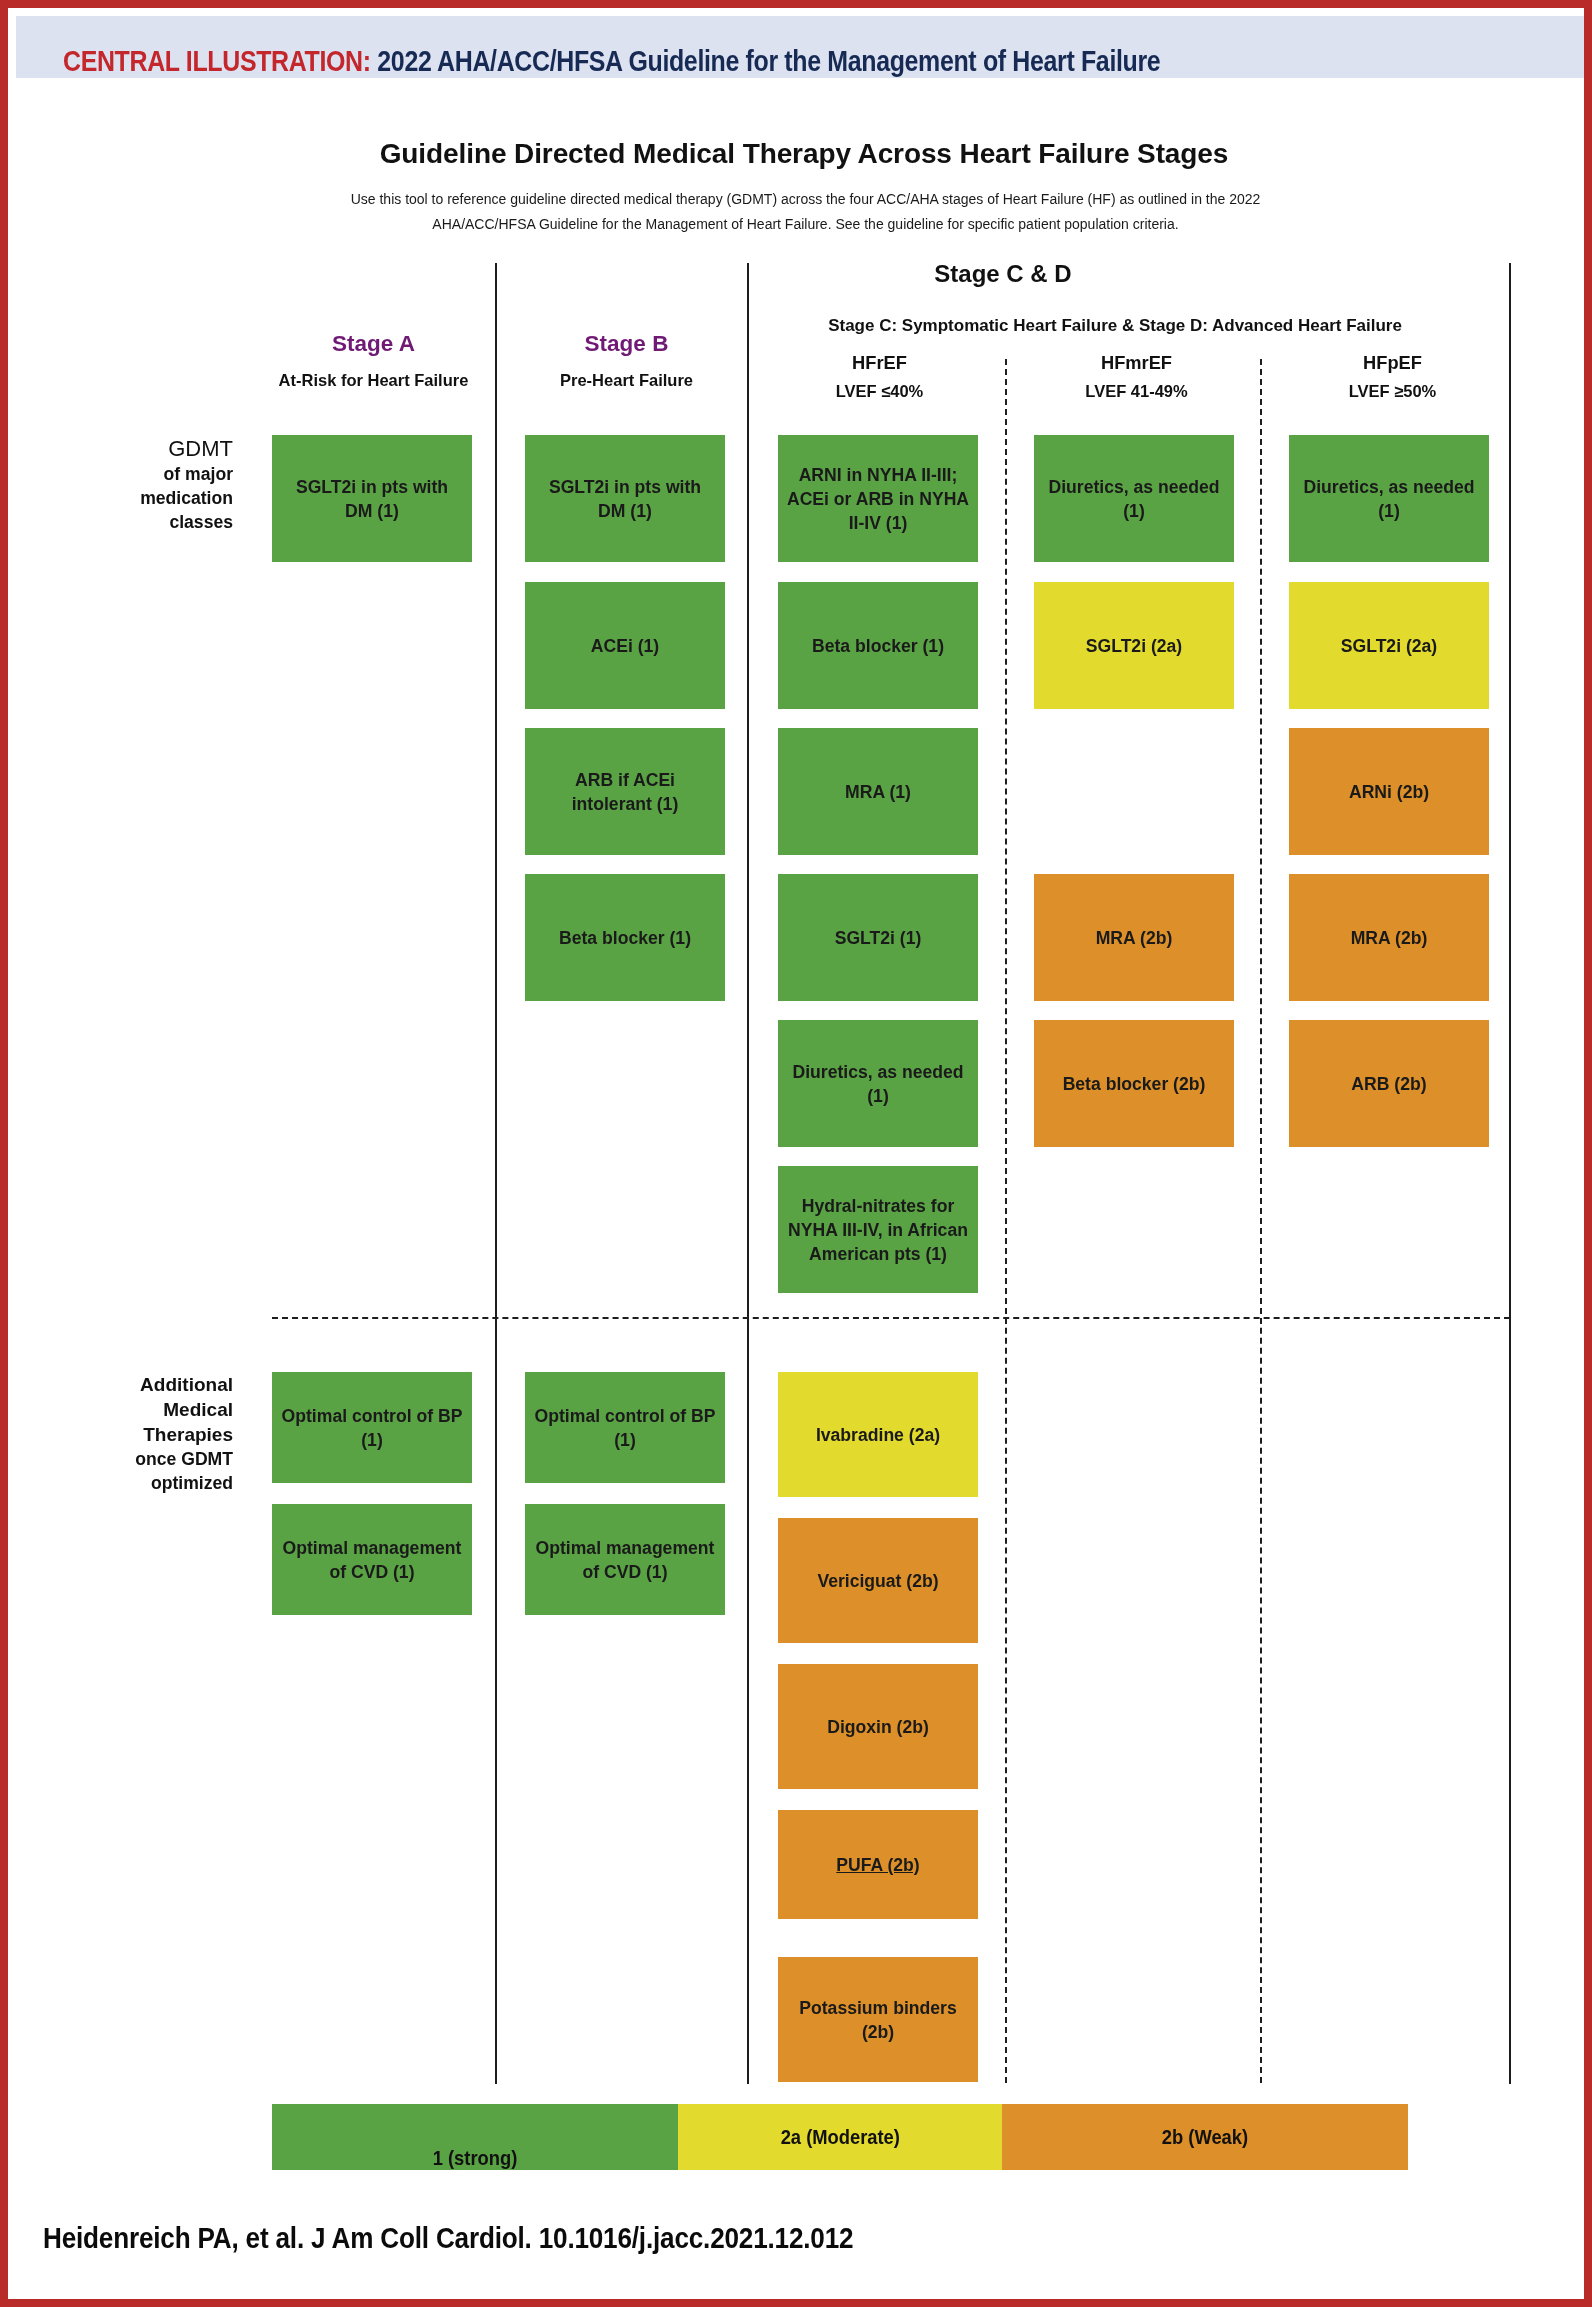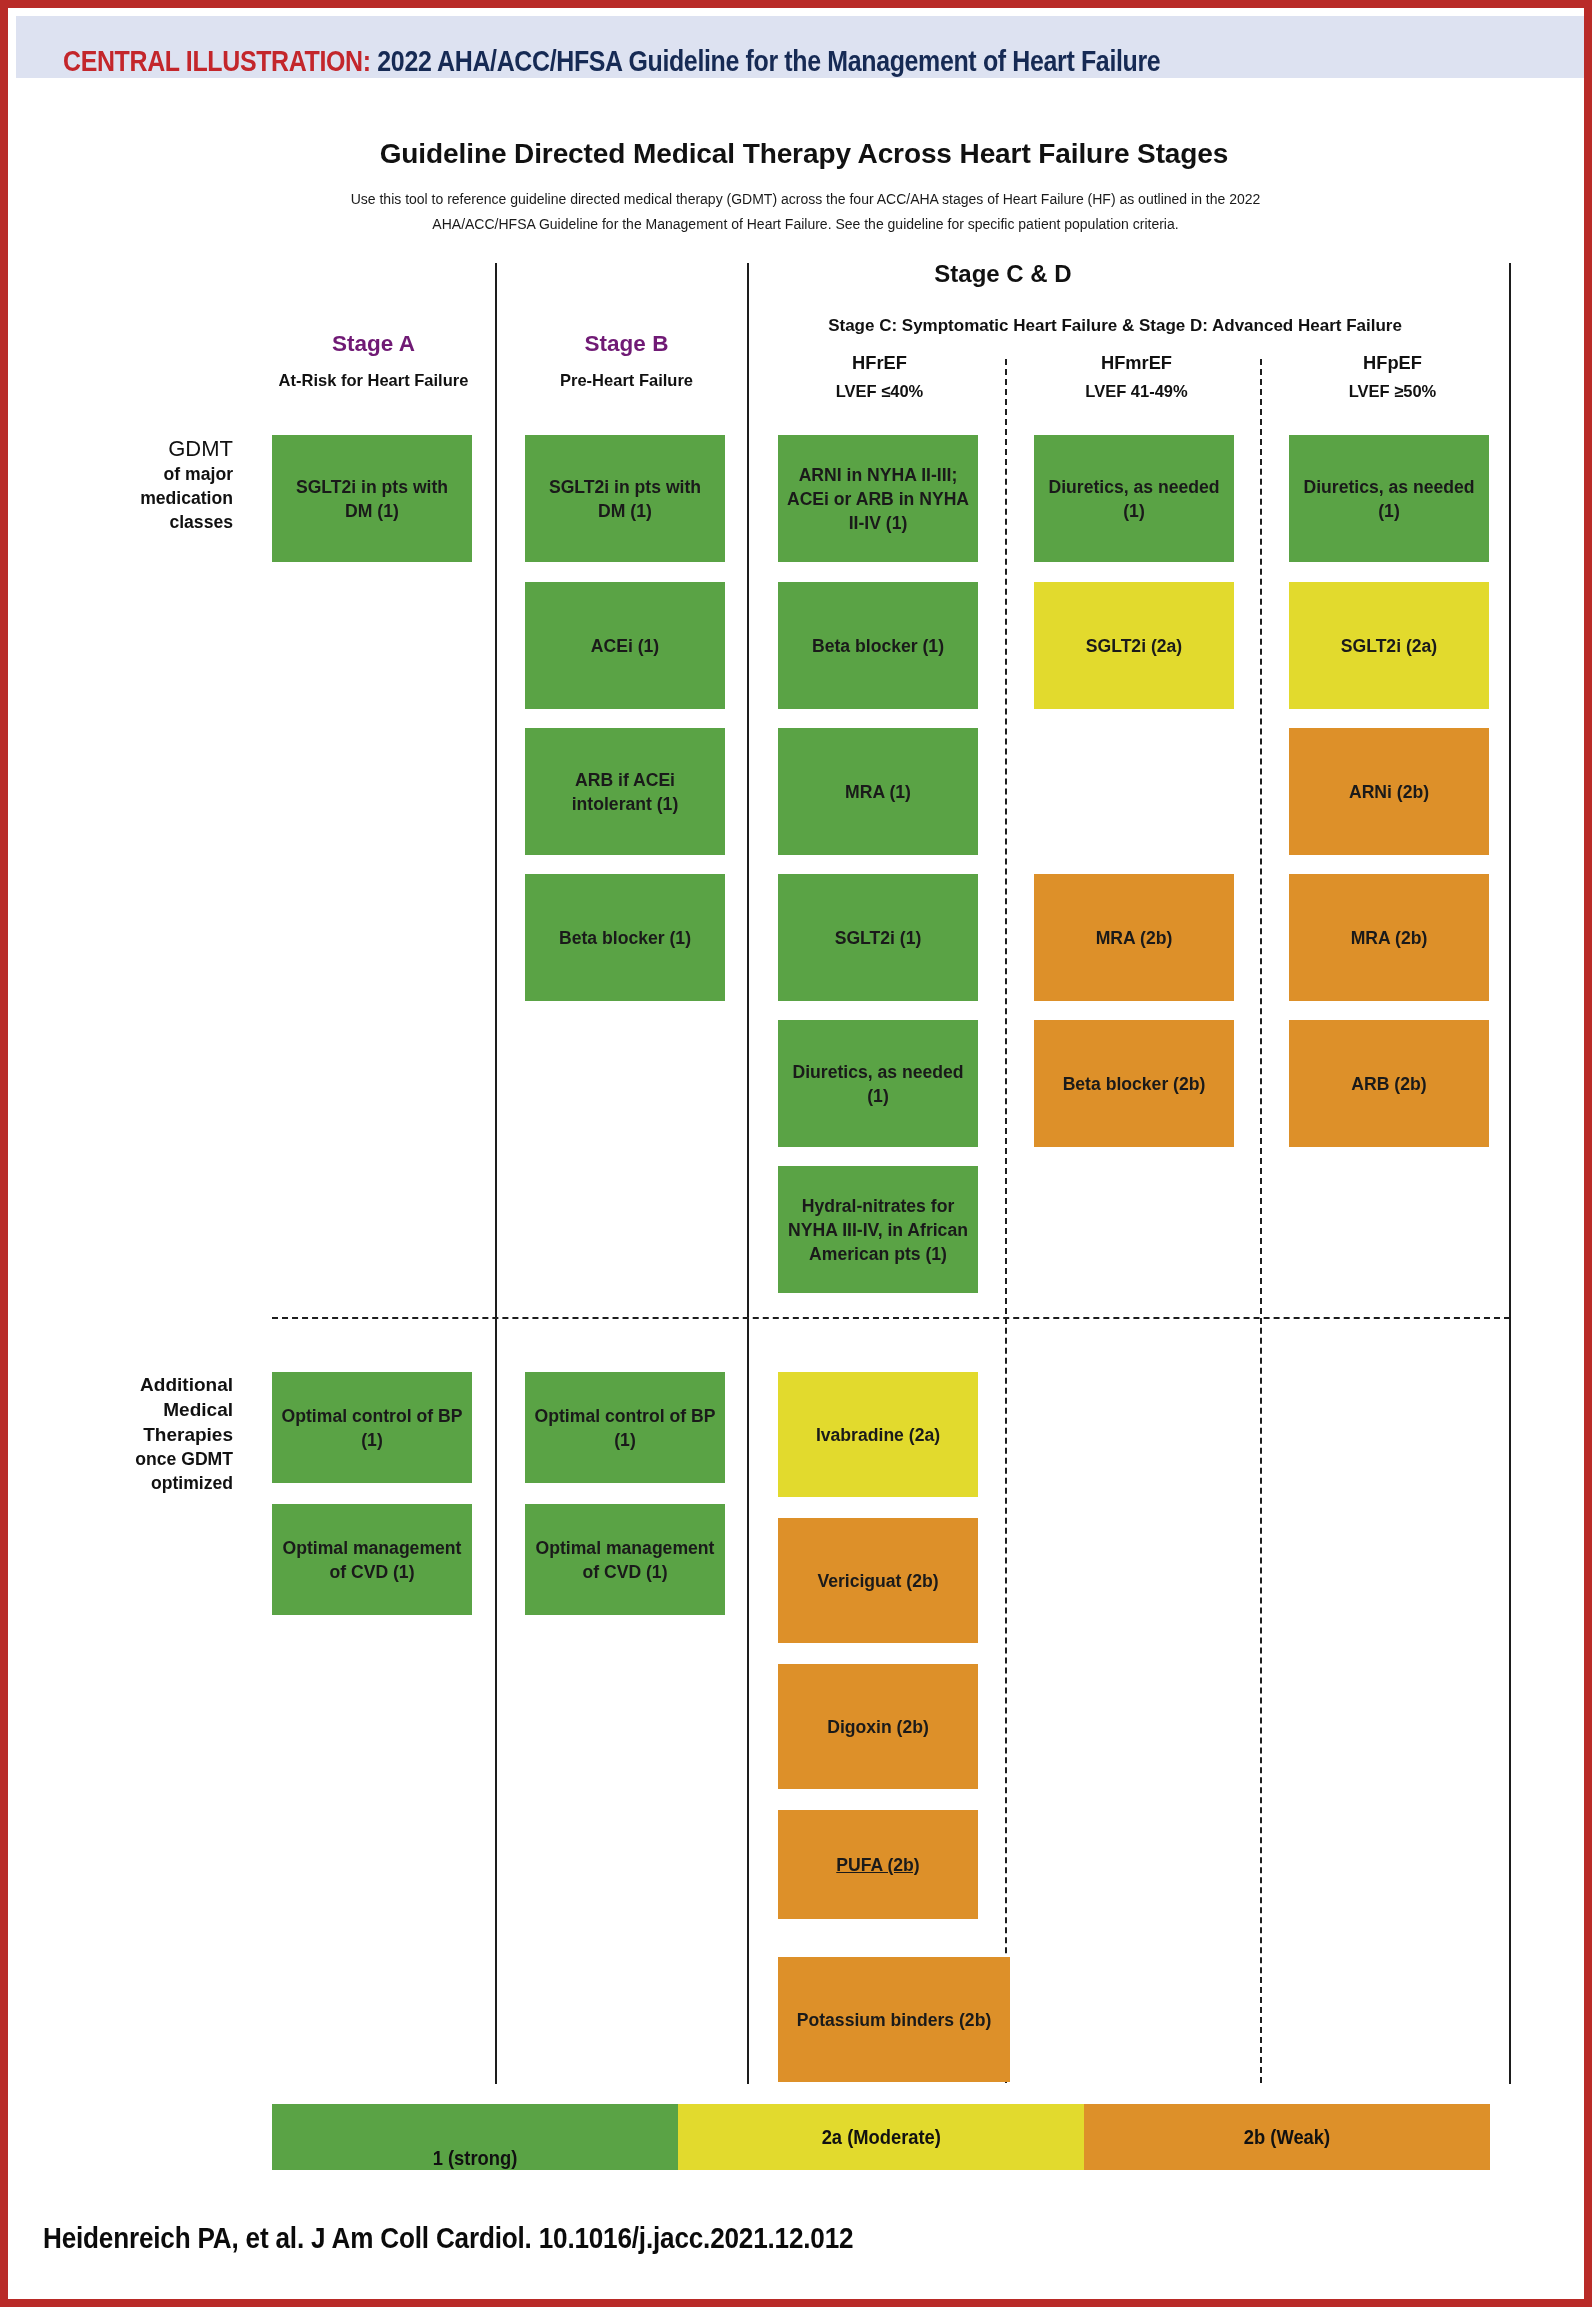--- a/index.html
+++ b/index.html
@@ -207,27 +207,27 @@
   <div class="box c1" style="left:264px;top:1364px;width:200px;height:111px;">Optimal control of BP (1)</div>
   <div class="box c1" style="left:264px;top:1496px;width:200px;height:111px;">Optimal management of CVD (1)</div>
 
   <div class="box c1" style="left:517px;top:1364px;width:200px;height:111px;">Optimal control of BP (1)</div>
   <div class="box c1" style="left:517px;top:1496px;width:200px;height:111px;">Optimal management of CVD (1)</div>
 
   <div class="box c2a" style="left:770px;top:1364px;width:200px;height:125px;">Ivabradine (2a)</div>
   <div class="box c2b" style="left:770px;top:1510px;width:200px;height:125px;">Vericiguat (2b)</div>
   <div class="box c2b" style="left:770px;top:1656px;width:200px;height:125px;">Digoxin (2b)</div>
   <div class="box c2b" style="left:770px;top:1802px;width:200px;height:109px;text-decoration:underline;">PUFA (2b)</div>
-  <div class="box c2b" style="left:770px;top:1949px;width:232px;height:125px;">Potassium binders (2b)</div>
+  <div class="box c2b" style="left:770px;top:1949px;width:200px;height:125px;">Potassium binders (2b)</div>
 
   <div class="legend">
     <div class="legend-cell c1" style="width:406px;align-items:flex-end;">
       <span>1 (strong)</span>
     </div>
-    <div class="legend-cell c2a" style="width:406px;">
+    <div class="legend-cell c2a" style="width:324px;">
       <span>2a (Moderate)</span>
     </div>
     <div class="legend-cell c2b" style="width:406px;">
       <span>2b (Weak)</span>
     </div>
   </div>
 
   <div class="footer">Heidenreich PA, et al. J Am Coll Cardiol. 10.1016/j.jacc.2021.12.012</div>
 
 </div>

